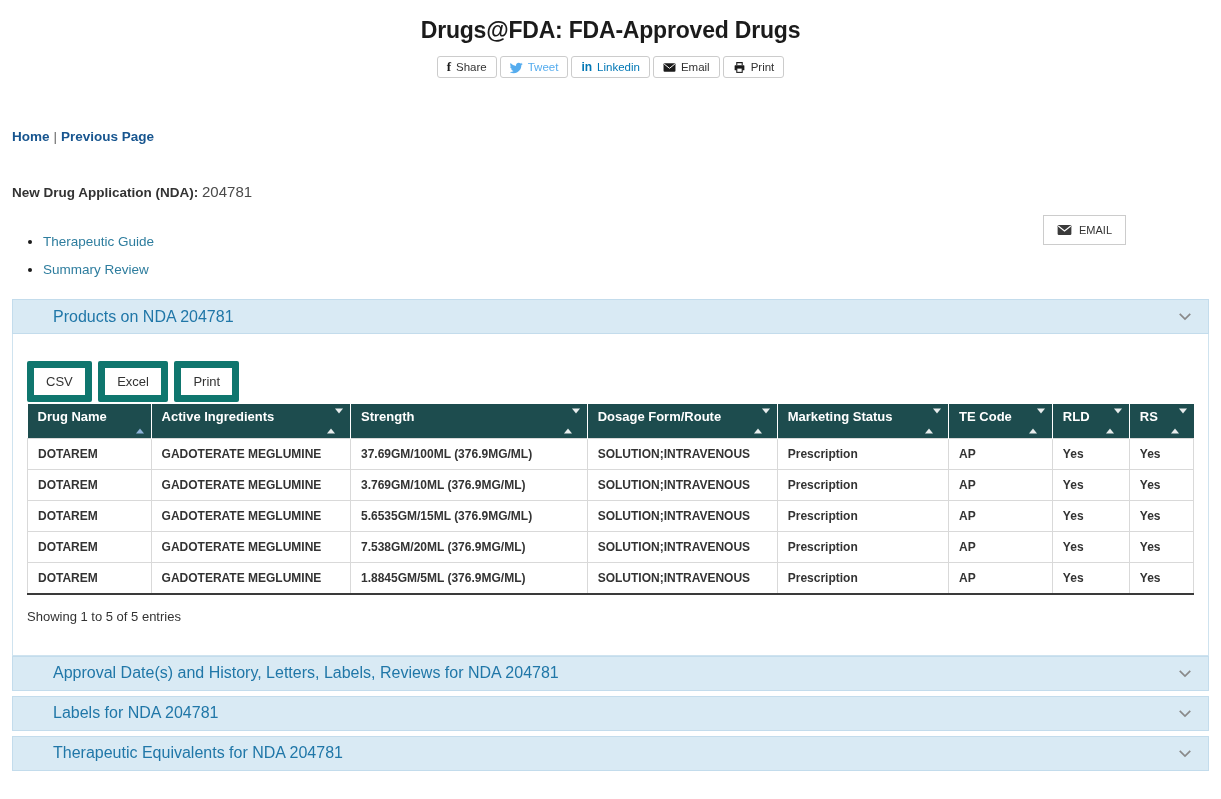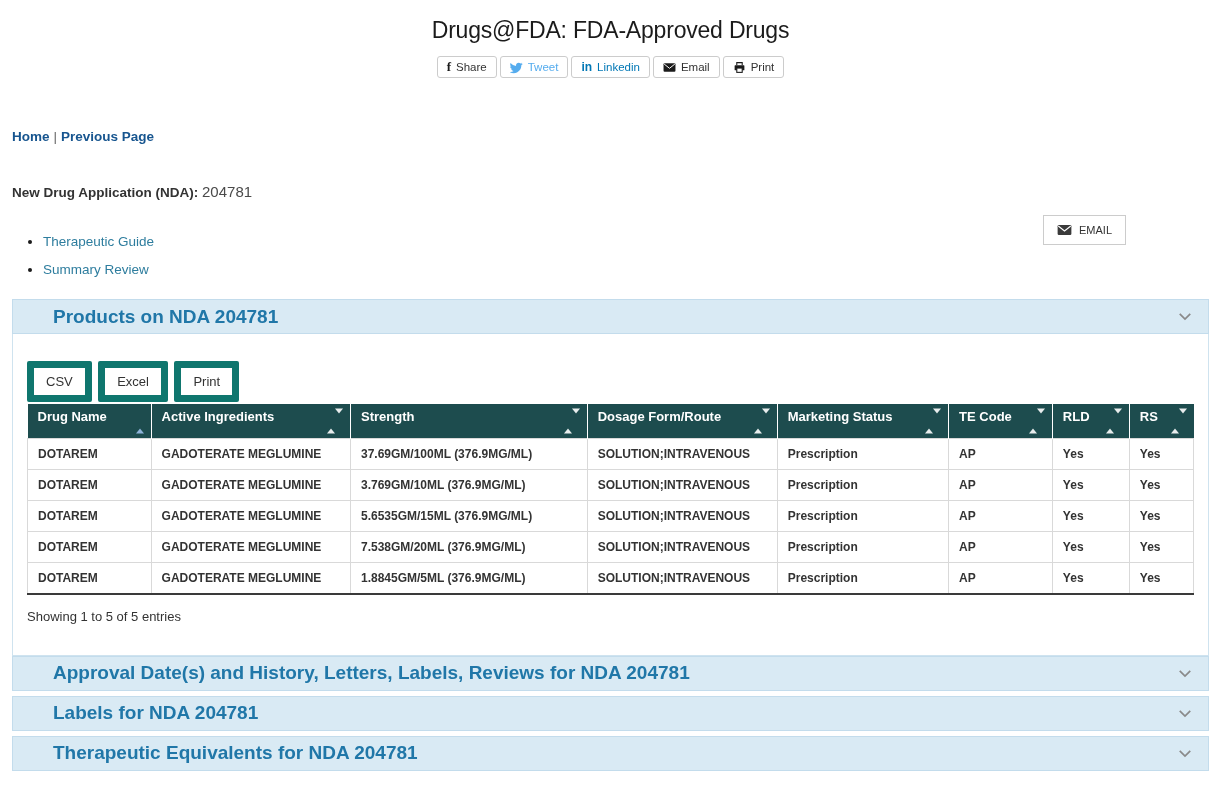--- a/index.html
+++ b/index.html
@@ -2,21 +2,21 @@
 <html style="--table-header-bg: #1d4c4e; --accordion-bg: #d9eaf4; --accordion-border: #c3dcec; --accordion-title: #2077a8; --link-teal: #2e7d9e; --breadcrumb-link: #17558f; --twitter-blue: #55acee; --linkedin-blue: #0077b5; --sort-active: #8fb3d9;"><head>
 <meta charset="utf-8">
 <style>
   * { margin:0; padding:0; box-sizing:border-box; }
   html,body { background:#fff; }
   body {
     width:1221px; height:799px; overflow:hidden;
     font-family:"Liberation Sans", sans-serif; color:#333;
   }
   .page-title {
-    text-align:center; font-size:23px; font-weight:normal; color:#1b1b1b;
+    text-align:center; font-size:23px; font-weight:bold; color:#1b1b1b;
     margin:17px 0 12px; letter-spacing:-0.2px;
   }
   
   .social-row { display:flex; justify-content:center; gap:3px; }
   .social-btn {
     display:inline-flex; align-items:center; gap:5px;
     border:1px solid #ccc; border-radius:3px; background:#fff;
     padding:3px 9px; font-size:11.5px; color:#333; cursor:pointer; height:22px;
   }
   .social-btn svg { width:13px; height:13px; display:block; }
@@ -46,21 +46,21 @@
   .doc-links li { padding:6px 0 7px; font-size:13.5px; color:#1b1b1b; }
   .doc-links a { color:var(--link-teal,#2e7d9e); text-decoration:none; cursor:pointer; }
 
   
   .acc-header {
     display:flex; align-items:center; justify-content:space-between;
     background:var(--accordion-bg,#d9eaf4);
     border:1px solid var(--accordion-border,#c3dcec);
     height:35px; padding:0 16px; cursor:pointer;
   }
-  .acc-title { font-size:19px; font-weight:bold; color:var(--accordion-title,#2077a8);padding-left:24px; }
+  .acc-title { font-size:16px; font-weight:normal; color:var(--accordion-title,#2077a8);padding-left:24px; }
   .chev { width:14px; height:9px; display:block; }
 
   .products-section { margin-top:15px; }
   .products-content {
     border:1px solid #cfe3ef; border-top:none; background:#fff;
     padding:27px 14px 31px;
   }
   .export-row { margin-bottom:2px; }
   .export-btn {
     border:7px solid #0f766e; border-radius:2px; background:#fff;

